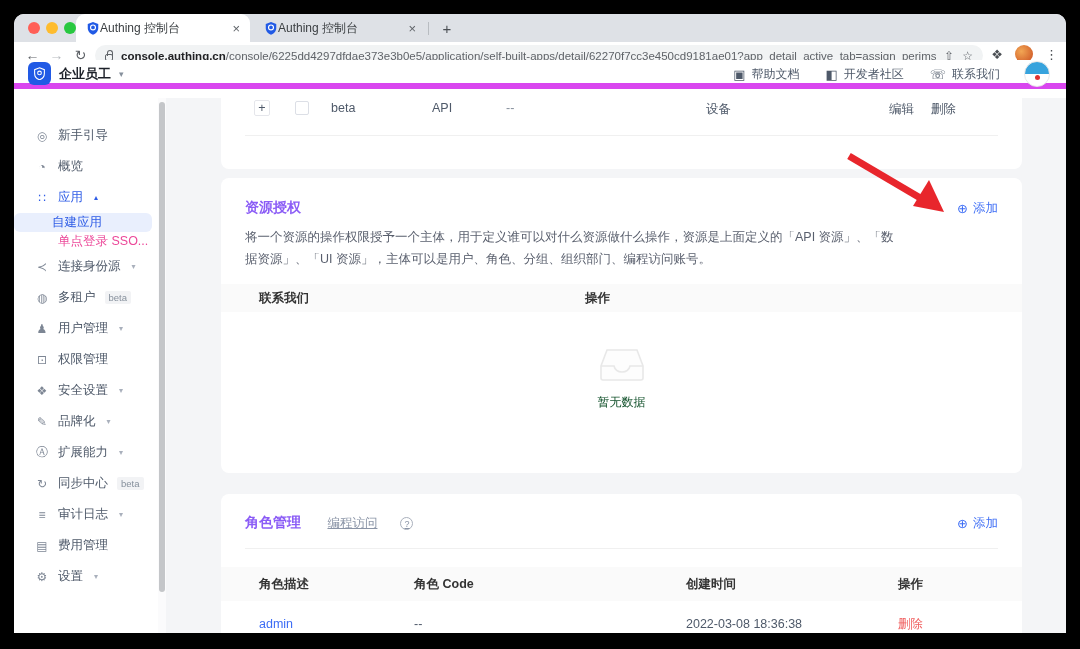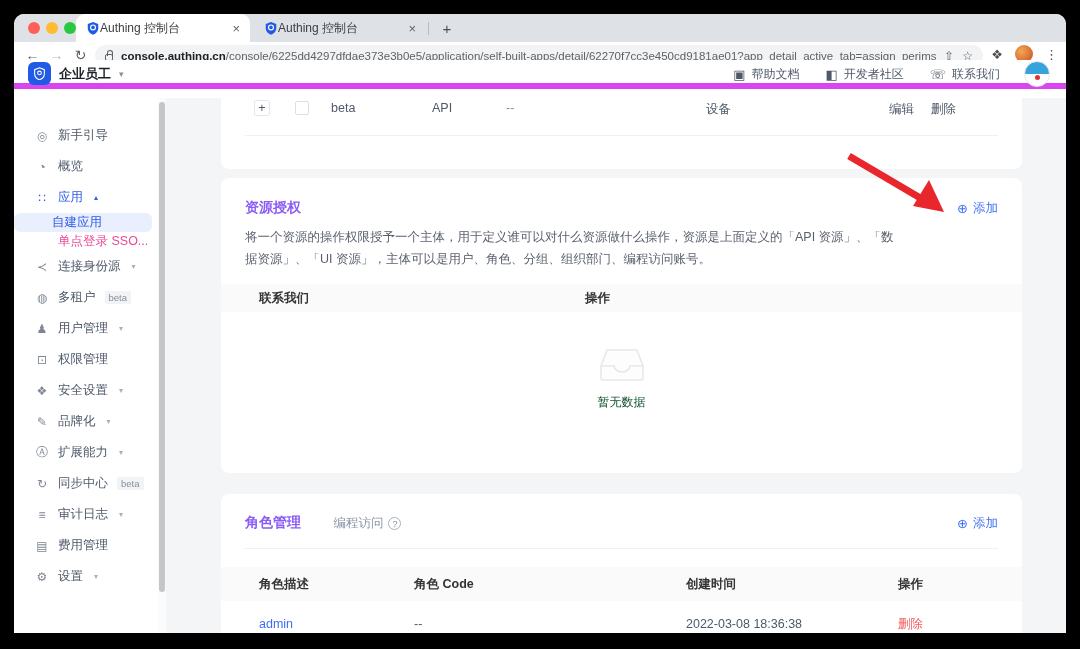--- a/index.html
+++ b/index.html
@@ -71,21 +71,21 @@
 
   
   .card2 { margin-top:9px; height:295px; }
   .card3 { margin-top:21px; height:160px; }
   .sec-head { position:relative; padding:20px 24px 0 24px; }
   .sec-title { font-size:14px; font-weight:bold; color:#8b5cf6; display:inline-block; }
   .sec-desc { margin-top:9px; width:650px; font-size:12.5px; line-height:22px; color:#595f6d; }
   .addbtn { position:absolute; right:24px; top:22px; display:flex; align-items:center; gap:5px; color:#3d6df5; font-size:12.5px; cursor:pointer; }
   .addbtn .plus { font-size:13px; }
   .sec-div { margin:16px 0 0 0; height:1px; background:#f0f0f0; }
-  .subtt { display:inline-flex; align-items:center; gap:5px; margin-left:28px; font-size:12.5px; color:#8a94a6; }
+  .subtt { display:inline-flex; align-items:center; gap:23px; margin-left:22px; font-size:12.5px; color:#8a94a6;text-decoration:underline; }
   .qmark { width:13px; height:13px; border:1px solid #a9b0bc; border-radius:50%; font-size:9px; line-height:12px; text-align:center; color:#8a94a6; cursor:pointer; }
 
   .thead { display:grid; height:28px; align-items:center; background:#fafafa; font-size:12.5px; font-weight:bold; color:#333; }
   .thead2 { grid-template-columns:364px 287px 1fr; margin:14px 0 0 0; }
   .thead3 { grid-template-columns:193px 272px 212px 1fr; margin:18px 0 0 0; height:34px; }
   .thead > div:first-child, .trow > div:first-child { padding-left:38px; }
   .trow { display:grid; grid-template-columns:193px 272px 212px 1fr; height:46px; align-items:center; font-size:12.5px; color:#4e5969; }
   .link { color:#3d6df5; cursor:pointer; }
   .danger { color:#f06060; cursor:pointer; }
 

